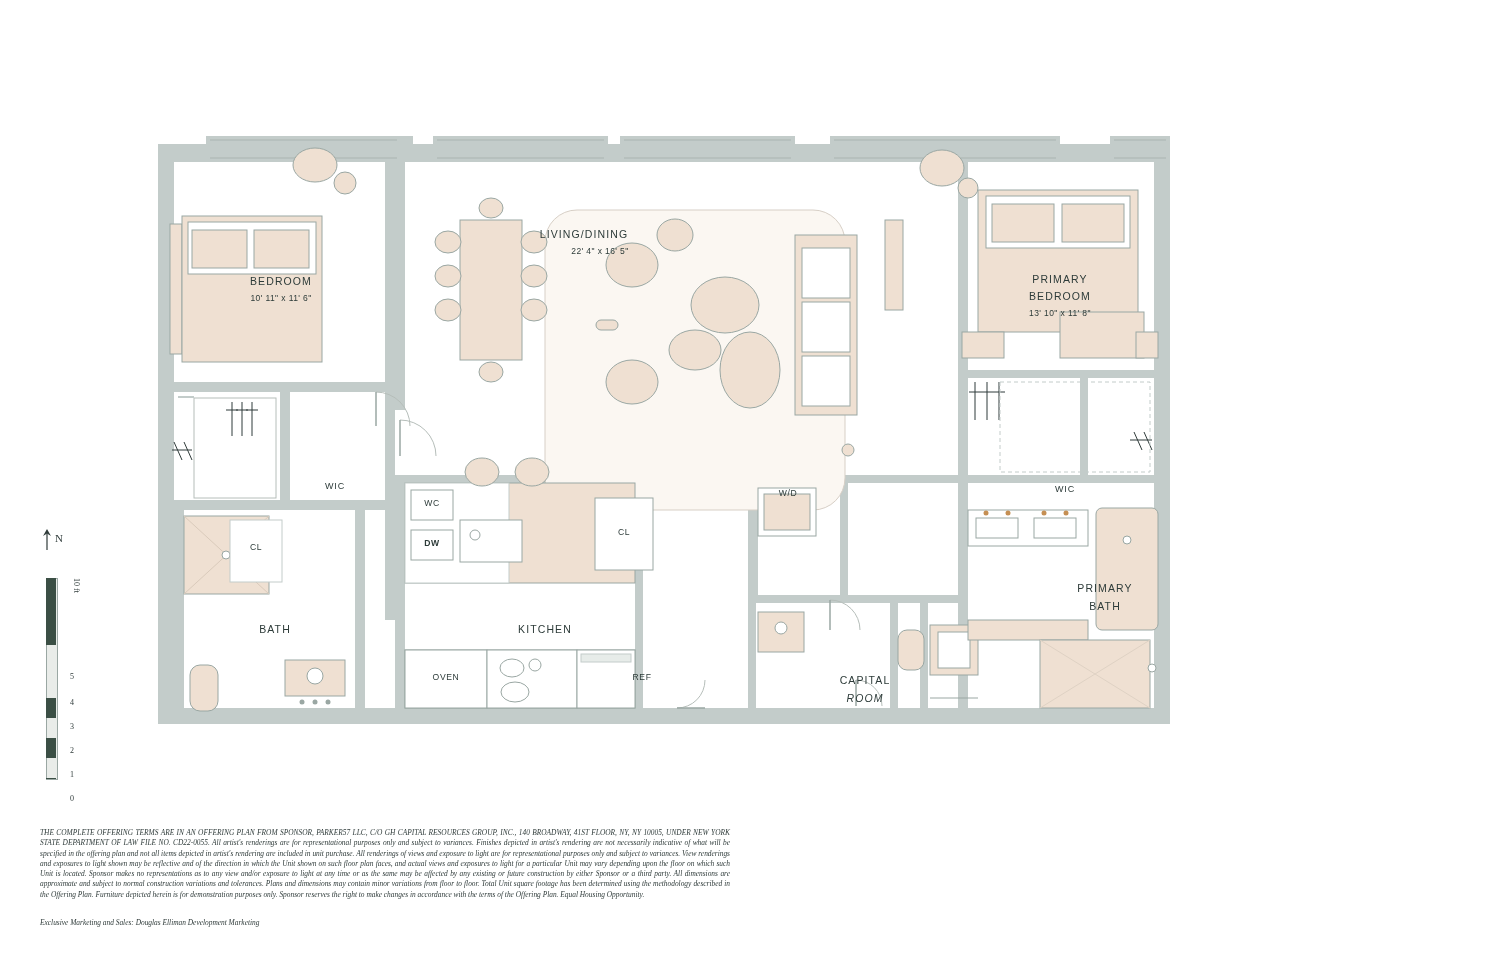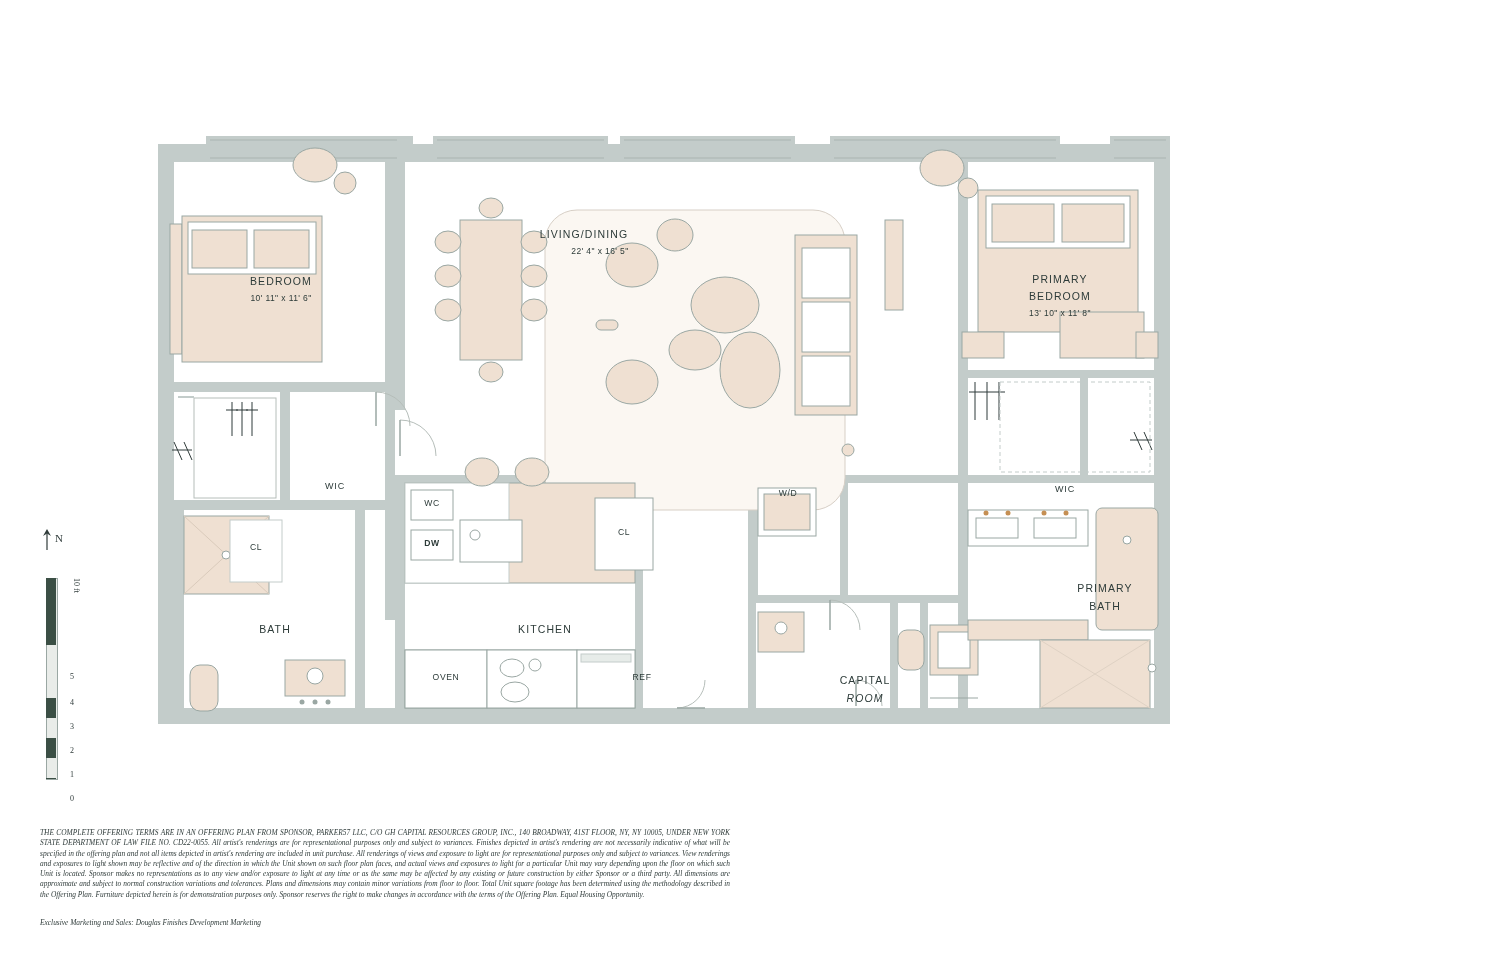--- a/index.html
+++ b/index.html
@@ -334,21 +334,21 @@
     <div class="sb-10" style="top:578px;">10 ft</div>
     <div class="sb-num" style="top:672px;">5</div>
     <div class="sb-num" style="top:698px;">4</div>
     <div class="sb-num" style="top:722px;">3</div>
     <div class="sb-num" style="top:746px;">2</div>
     <div class="sb-num" style="top:770px;">1</div>
     <div class="sb-num" style="top:794px;">0</div>
   </div>
 
   <div class="disclaimer">THE COMPLETE OFFERING TERMS ARE IN AN OFFERING PLAN FROM SPONSOR, PARKER57 LLC, C/O GH CAPITAL RESOURCES GROUP, INC., 140 BROADWAY, 41ST FLOOR, NY, NY 10005, UNDER NEW YORK STATE DEPARTMENT OF LAW FILE NO. CD22-0055. All artist's renderings are for representational purposes only and subject to variances. Finishes depicted in artist's rendering are not necessarily indicative of what will be specified in the offering plan and not all items depicted in artist's rendering are included in unit purchase. All renderings of views and exposure to light are for representational purposes only and subject to variances. View renderings and exposures to light shown may be reflective and of the direction in which the Unit shown on such floor plan faces, and actual views and exposures to light for a particular Unit may vary depending upon the floor on which such Unit is located. Sponsor makes no representations as to any view and/or exposure to light at any time or as the same may be affected by any existing or future construction by either Sponsor or a third party. All dimensions are approximate and subject to normal construction variations and tolerances. Plans and dimensions may contain minor variations from floor to floor. Total Unit square footage has been determined using the methodology described in the Offering Plan. Furniture depicted herein is for demonstration purposes only. Sponsor reserves the right to make changes in accordance with the terms of the Offering Plan. Equal Housing Opportunity.</div>
-  <div class="exclusive">Exclusive Marketing and Sales: Douglas Finishes Development Marketing</div>
+  <div class="exclusive">Exclusive Marketing and Sales: Douglas Elliman Development Marketing</div>
 
   <div class="sidebar">
     
     
     
     
     
 
     
 

